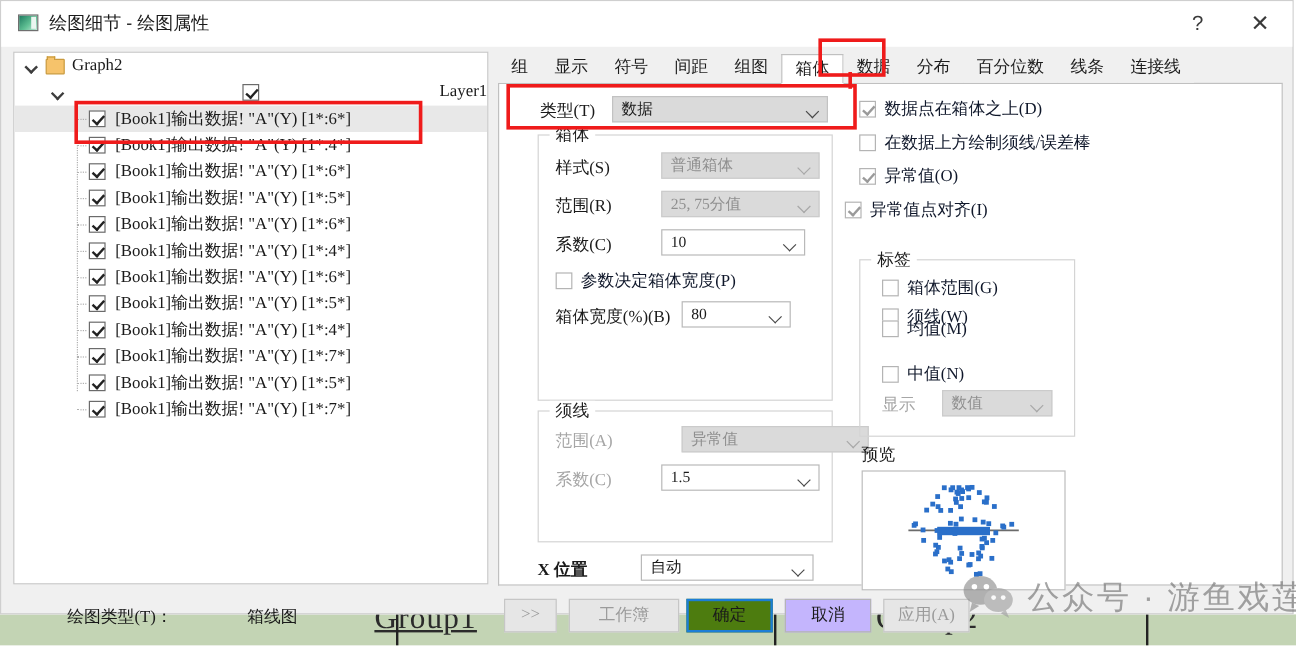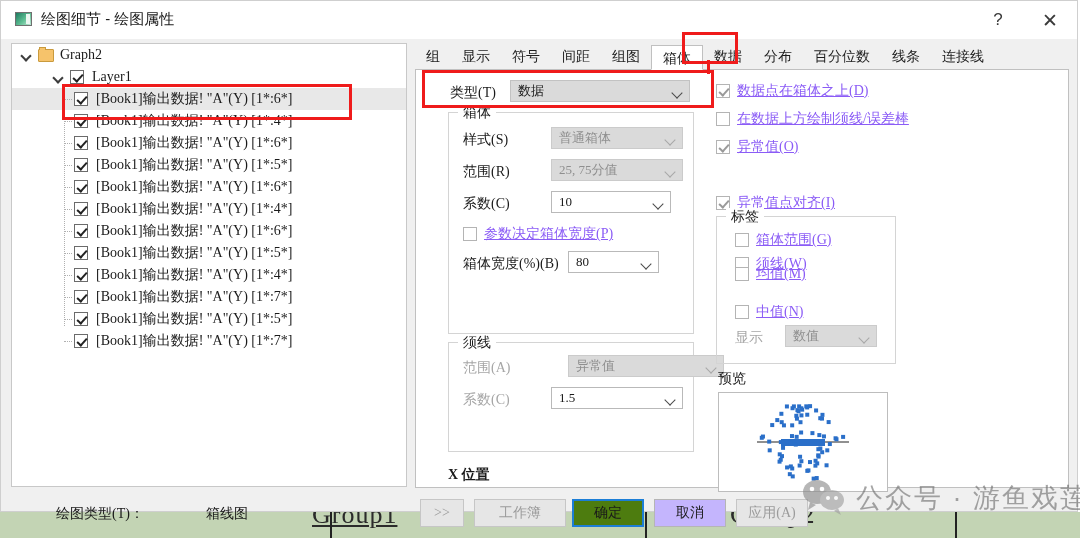--- a/index.html
+++ b/index.html
@@ -39,21 +39,21 @@
   #help-btn{right:56px;}
   #close-btn{right:4px;font-size:19px;}
 
   
   #tree-panel{
     position:absolute;left:10px;top:42px;width:396px;height:444px;
     background:#ffffff;border:1px solid #c8c8c8;box-sizing:border-box;overflow:hidden;
   }
   .tree-row{position:relative;height:22px;display:flex;align-items:center;font-size:13px;white-space:nowrap;}
   .tree-row.root{padding-left:8px;}
-  .tree-row.layer{padding-left:40px;}
+  .tree-row.layer{padding-left:30px;justify-content:space-between;}
   .tree-row.leaf{padding-left:62px;}
   .tree-row.selected{background:#e8e8e8;}
   .twisty{width:14px;height:14px;margin-right:4px;flex:0 0 auto;position:relative;}
   .twisty::after{
     content:"";position:absolute;left:2px;top:4px;width:6px;height:6px;
     border-right:2px solid #3d3d3d;border-bottom:2px solid #3d3d3d;transform:rotate(45deg);
   }
   .folder-ico{
     width:16px;height:13px;margin-right:6px;flex:0 0 auto;position:relative;
     background:#f6c36b;border:1px solid #c99a3d;border-radius:1px;box-sizing:border-box;
@@ -107,21 +107,21 @@
 
   .chk{position:absolute;display:flex;align-items:center;}
   .chk .box{
     width:14px;height:14px;flex:0 0 auto;margin-right:7px;position:relative;
     border:1px solid #b4b4b4;background:#ffffff;box-sizing:border-box;
   }
   .chk.checked .box::after{
     content:"";position:absolute;left:4px;top:1px;width:4px;height:8px;
     border-right:2px solid #9a9a9a;border-bottom:2px solid #9a9a9a;transform:rotate(42deg);
   }
-  .chk .txt{font-family:"Liberation Serif","DejaVu Serif",serif;font-size:14px;color:#8b5cf6;text-decoration:underline;}
+  .chk .txt{font-family:"Liberation Serif","DejaVu Serif",serif;font-size:14px;color:#0f172a;}
 
   
   #preview-label{position:absolute;left:302px;top:300px;}
   #preview-box{position:absolute;left:302px;top:322px;width:170px;height:100px;border:1px solid #bdbdbd;background:#ffffff;box-sizing:border-box;}
 
   
   #bottombar{position:absolute;left:0;top:488px;width:100%;height:46px;}
   .btn{
     position:absolute;height:28px;box-sizing:border-box;border:1px solid #b5b5b5;background:#c4b5fd;
     display:flex;align-items:center;justify-content:center;
@@ -305,35 +305,39 @@
         </div>
 
         <div class="lbl dim" style="position:absolute;left:14px;top:48px">系数(C)</div>
         <div class="combo" style="left:102px;top:44px;width:132px">
           <span>1.5</span>
           <span class="arrow"></span>
         </div>
       </div>
 
       <div class="lbl" style="position:absolute;left:32px;top:396px;font-weight:bold">X 位置</div>
+      <div class="combo" style="left:118px;top:392px;width:144px">
+        <span>自动</span>
+        <span class="arrow"></span>
+      </div>
 
       <div id="right-checks">
           <div class="chk checked" style="left: 300px; top: 12px;">
             <span class="box"></span>
             <span class="txt">数据点在箱体之上(D)</span>
           </div>
           <div class="chk" style="left: 300px; top: 40px;">
             <span class="box"></span>
             <span class="txt">在数据上方绘制须线/误差棒</span>
           </div>
           <div class="chk checked" style="left: 300px; top: 68px;">
             <span class="box"></span>
             <span class="txt">异常值(O)</span>
           </div>
-          <div class="chk checked" style="left: 300px; top: 96px; margin-top: 28px;">
+          <div class="chk checked" style="left: 288px; top: 96px;">
             <span class="box"></span>
             <span class="txt">异常值点对齐(I)</span>
           </div>
         </div>
 
       <div class="group-box" style="left:300px;top:146px;width:180px;height:148px">
         <div class="group-title">标签</div>
         <div id="labels-checks">
             <div class="chk" style="left: 18px; top: 14px;">
               <span class="box"></span>

